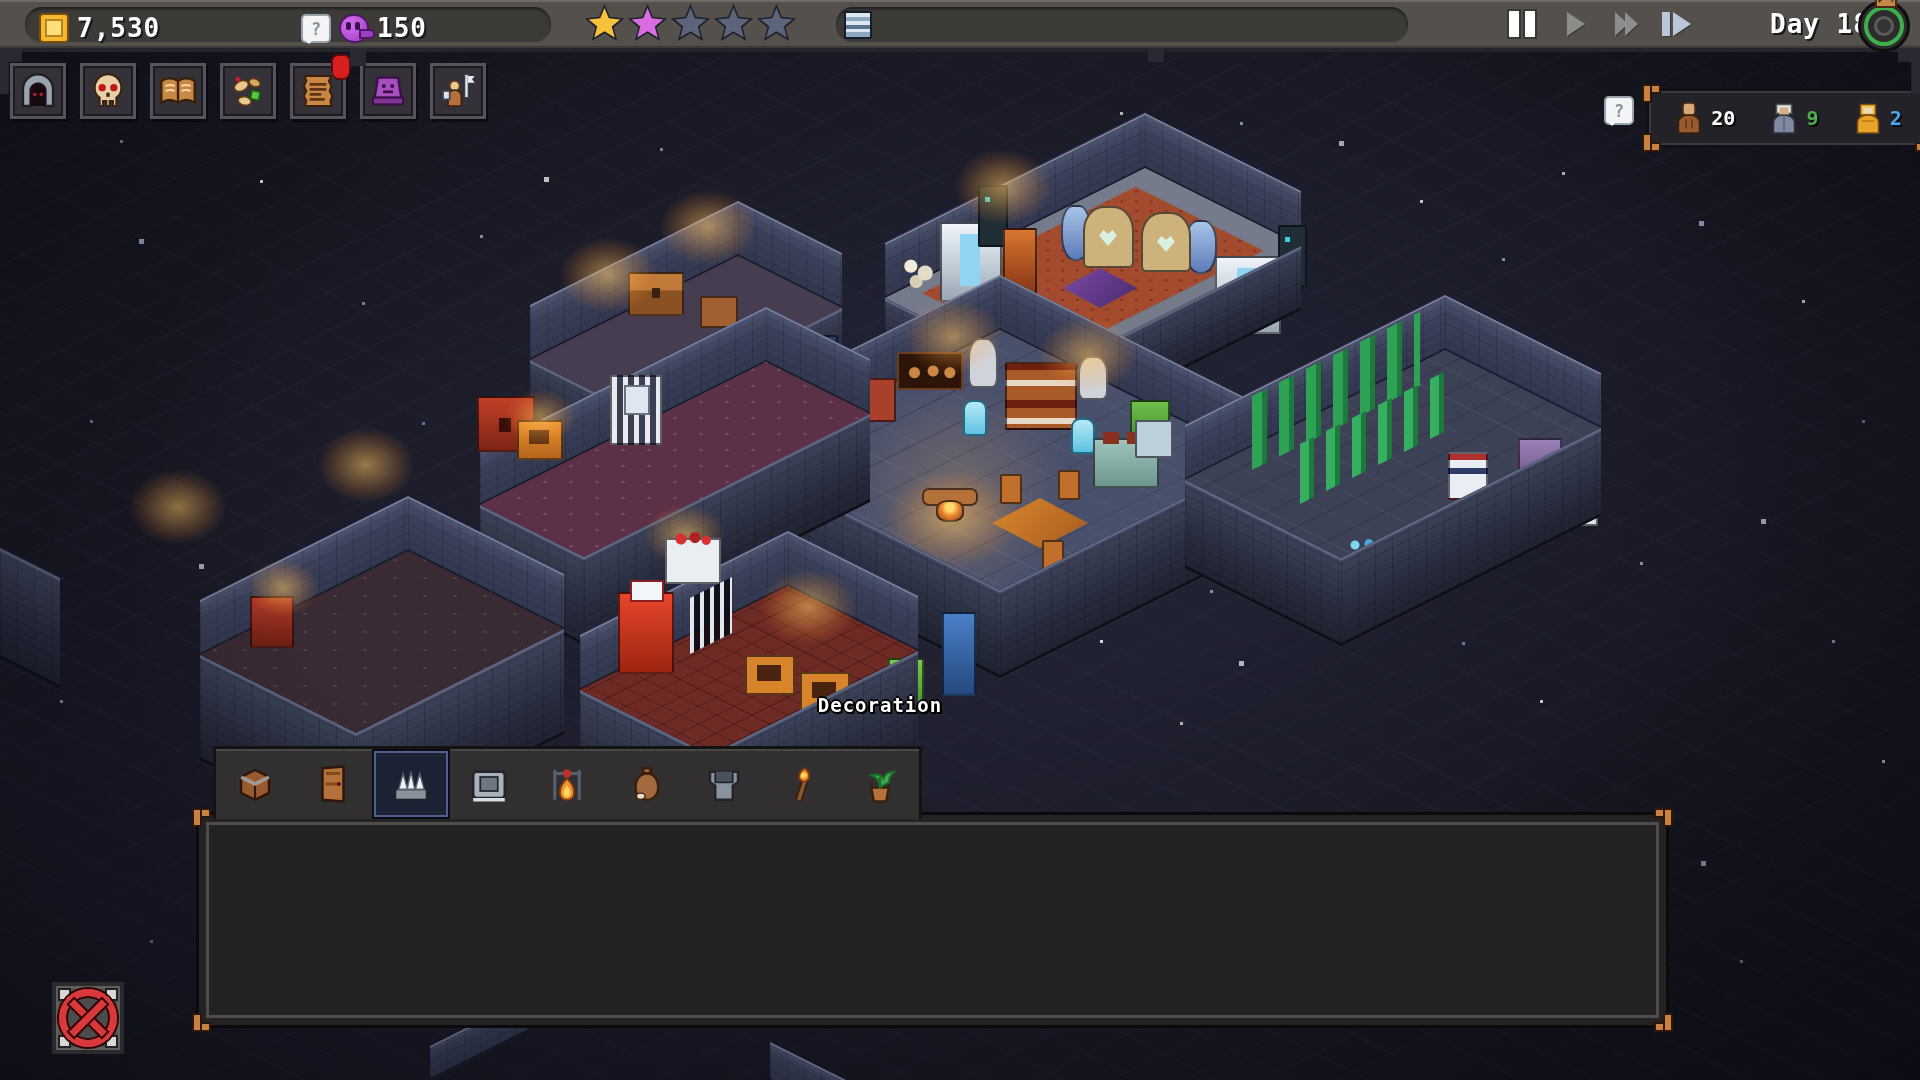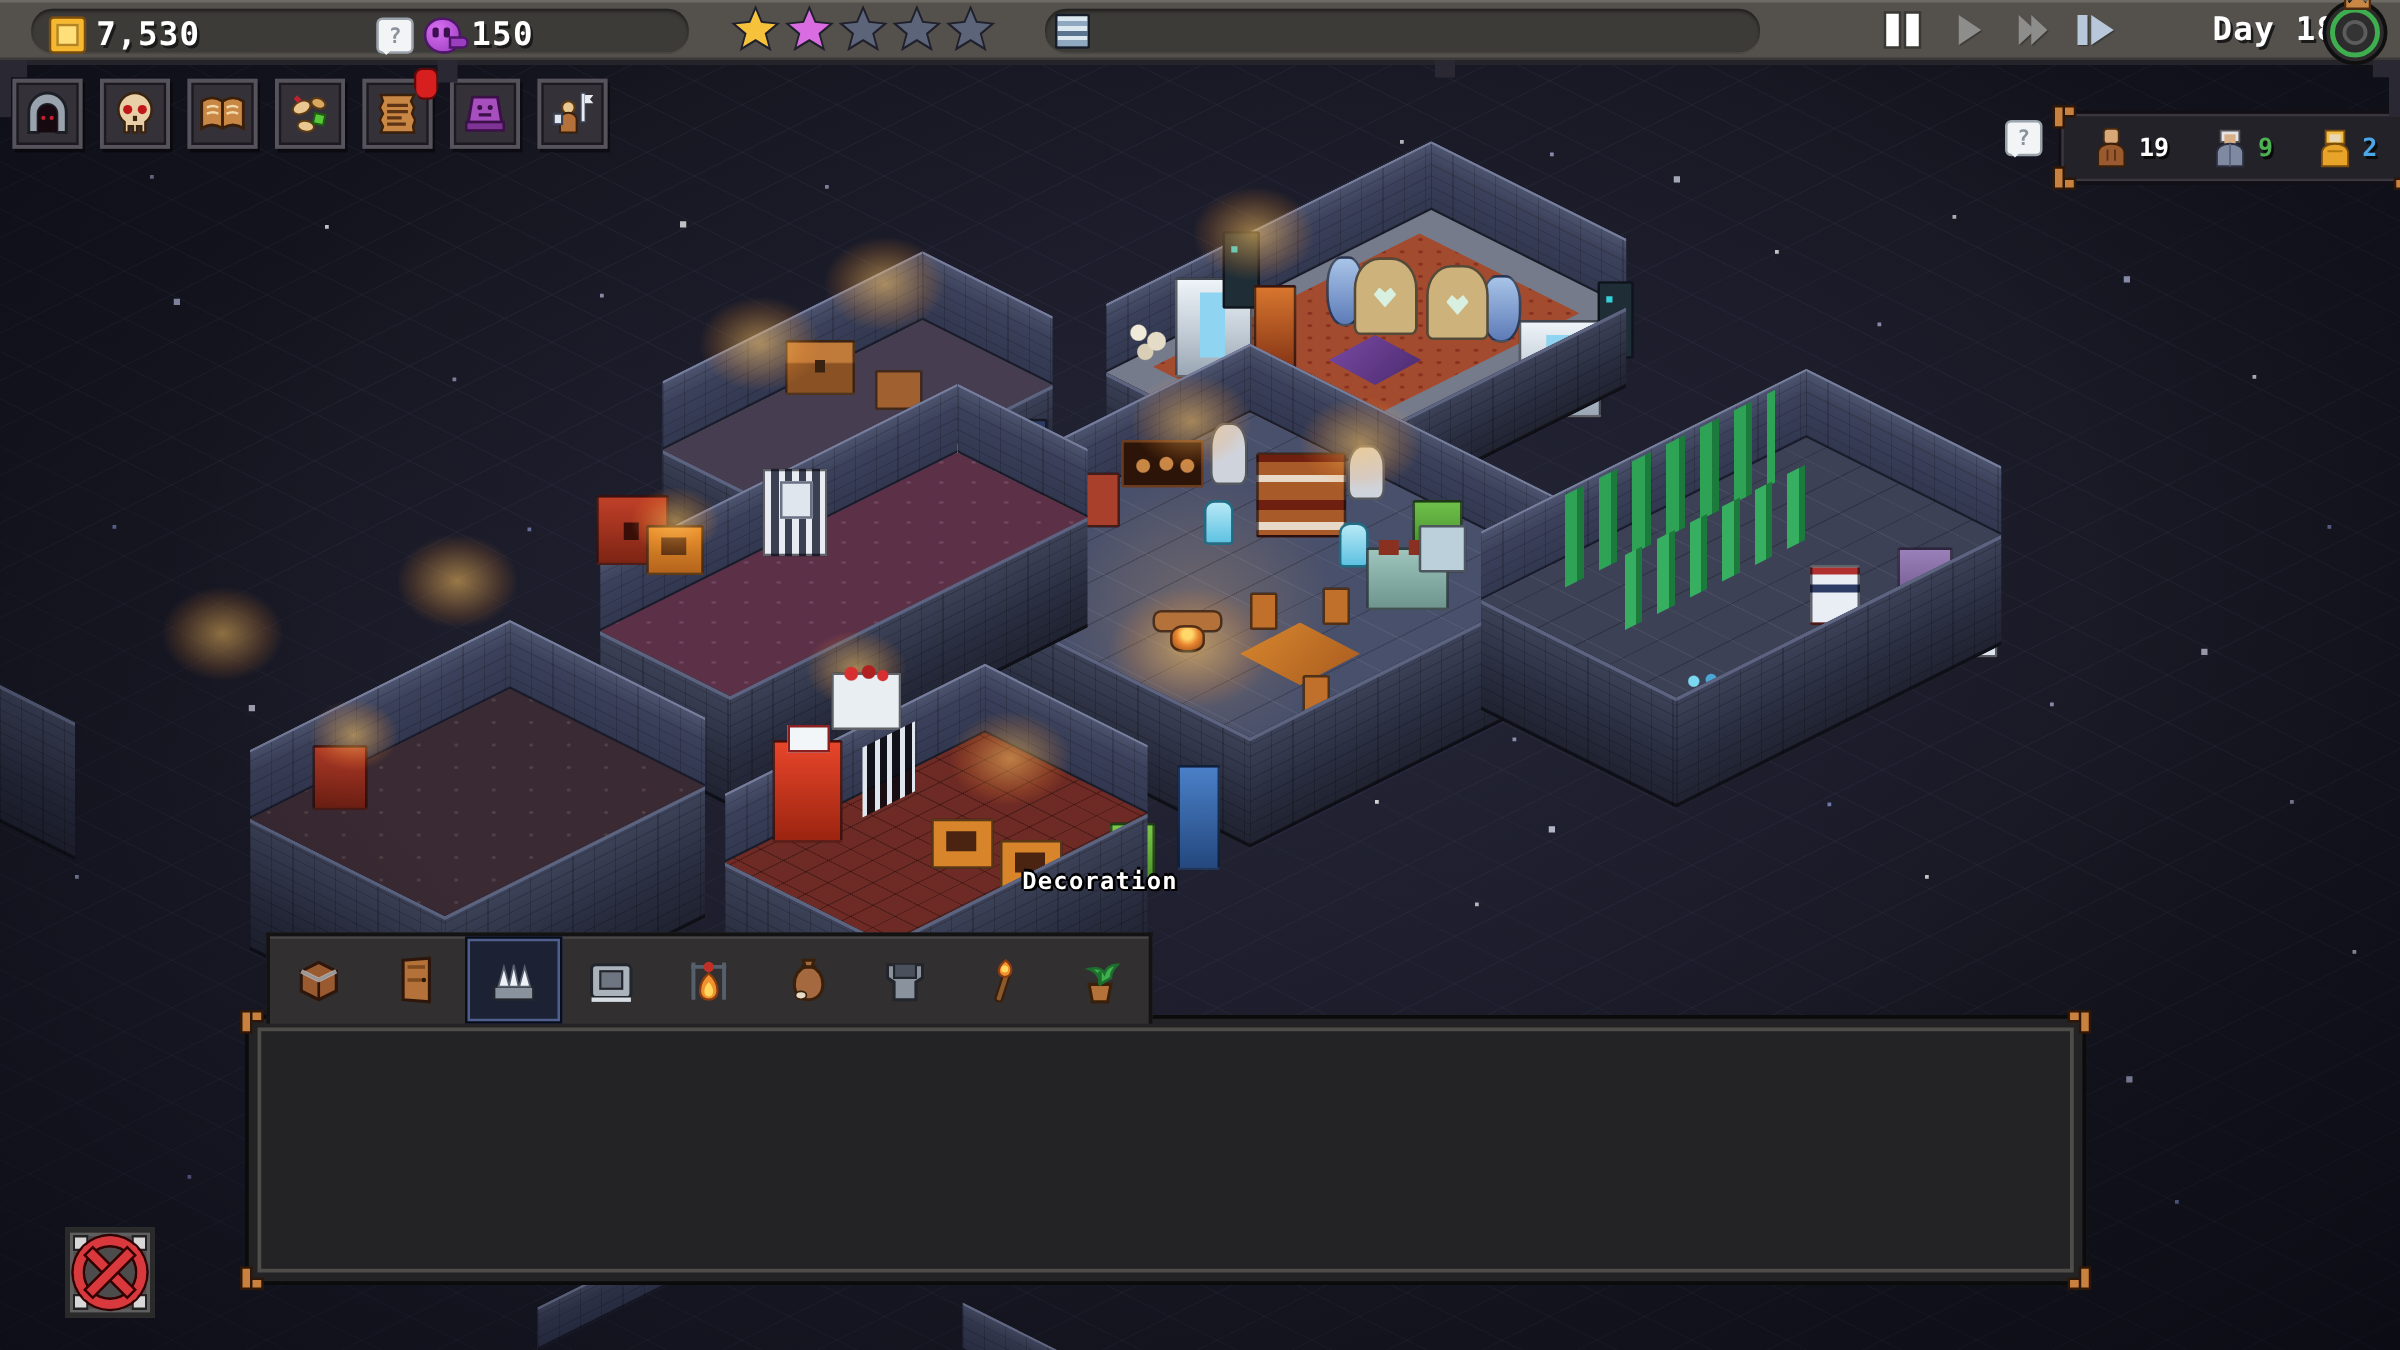--- a/index.html
+++ b/index.html
@@ -442,21 +442,21 @@
       <span class="pc bronze tl"></span>
         <span class="pc bronze tr"></span>
         <span class="pc bronze bl"></span>
         <span class="pc bronze br"></span>
       <div class="popgroup">
         <svg width="30" height="34" viewBox="0 0 20 22">
             <rect x="6" y="1" width="8" height="8" rx="2" fill="#d8a878" stroke="#4a2a10"></rect>
             <path d="M3 21v-7c0-3 3-5 7-5s7 2 7 5v7z" fill="#9a5a30" stroke="#3a200a"></path>
             <path d="M8 12v6M12 12v6" stroke="#5e3414"></path>
           </svg>
-        <span class="popcount" style="--c: #ffffff;">19</span>
+        <span class="popcount" style="--c: #ffffff;">20</span>
       </div>
       <div class="popgroup">
         <svg width="30" height="34" viewBox="0 0 20 22">
             <path d="M5 2h10v6H5z" fill="#e4e4e4" stroke="#55555a"></path>
             <rect x="7" y="4" width="6" height="5" fill="#d8b088"></rect>
             <path d="M3 21v-7c0-3 3-5 7-5s7 2 7 5v7z" fill="#7f8aa0" stroke="#2c3040"></path>
             <path d="M10 9v12" stroke="#5a657e"></path>
           </svg>
         <span class="popcount" style="--c: #4cb050;">9</span>
       </div>

